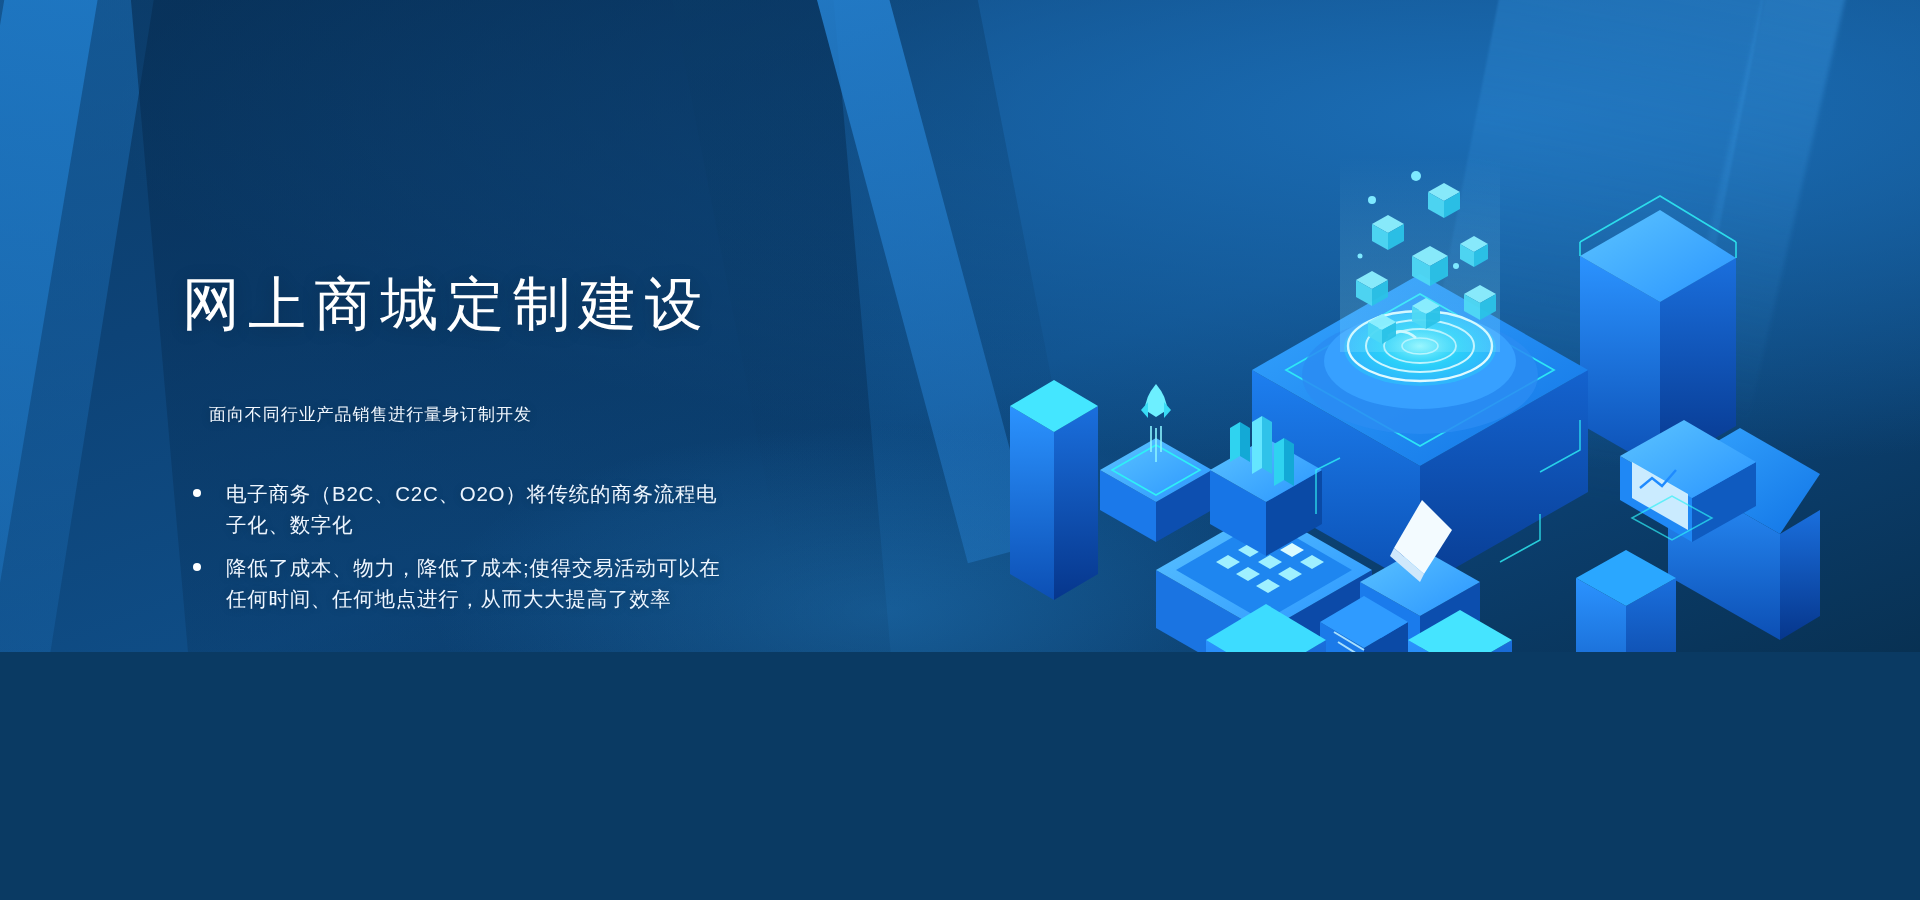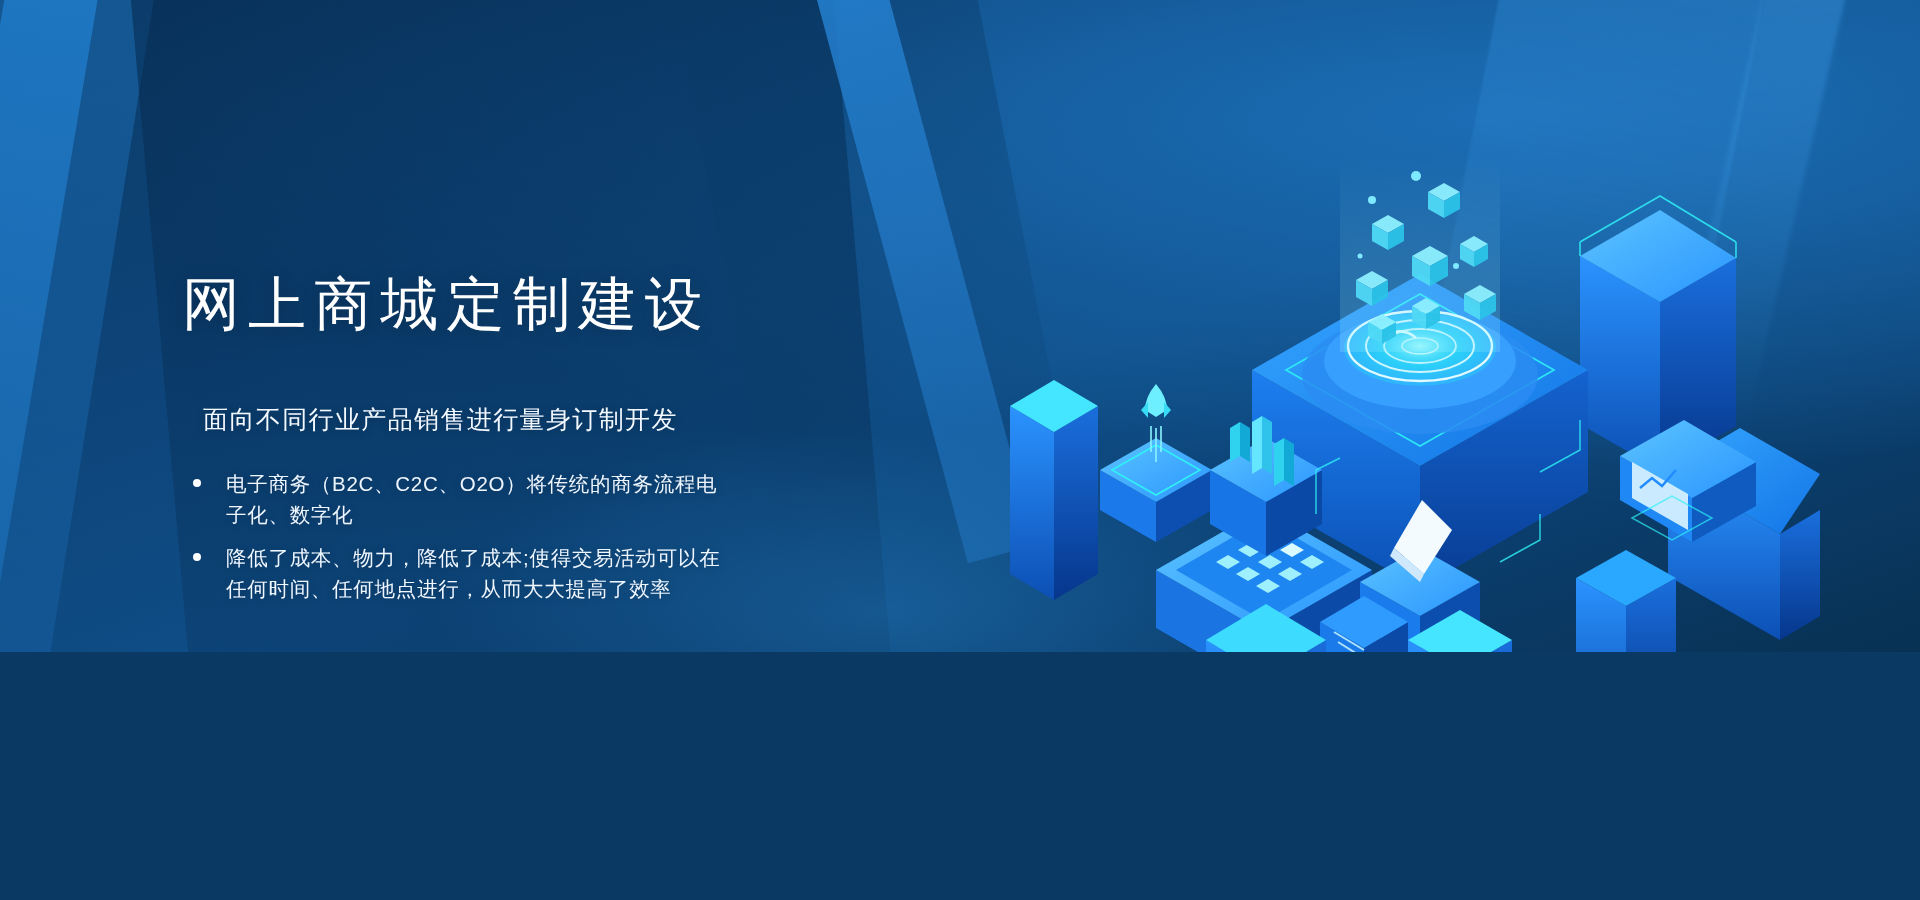--- a/index.html
+++ b/index.html
@@ -63,25 +63,25 @@
 
   
   .copy{ position:absolute; left:182px; top:272px; width:760px; color:#fff; }
 
   .title{
     font-size:58px; line-height:1.12; letter-spacing:.14em;
     font-weight:400; color:#ffffff; white-space:nowrap;
     text-shadow:0 2px 18px rgba(0,0,0,.22);
   }
   .subtitle{
-    margin-top:66px; margin-left:21px;
-    font-size:25px; letter-spacing:.055em; font-weight:400;
+    margin-top:66px; margin-left:27px;
+    font-size:17px; letter-spacing:.055em; font-weight:400;
     color:#f2f8ff; text-shadow:0 1px 10px rgba(0,0,0,.25);
   }
-  .bullets{ margin-top:32px; margin-left:9px; list-style:none; }
+  .bullets{ margin-top:52px; margin-left:9px; list-style:none; }
   .bullet{
     position:relative; padding-left:35px;
     font-size:20.5px; line-height:1.52; letter-spacing:.035em;
     color:#eef6ff; margin-bottom:12px; max-width:545px;
     text-shadow:0 1px 8px rgba(0,0,0,.22);
   }
   .bullet .dot{
     position:absolute; left:2px; top:11px;
     width:8px; height:8px; border-radius:50%; background:#ffffff;
   }

